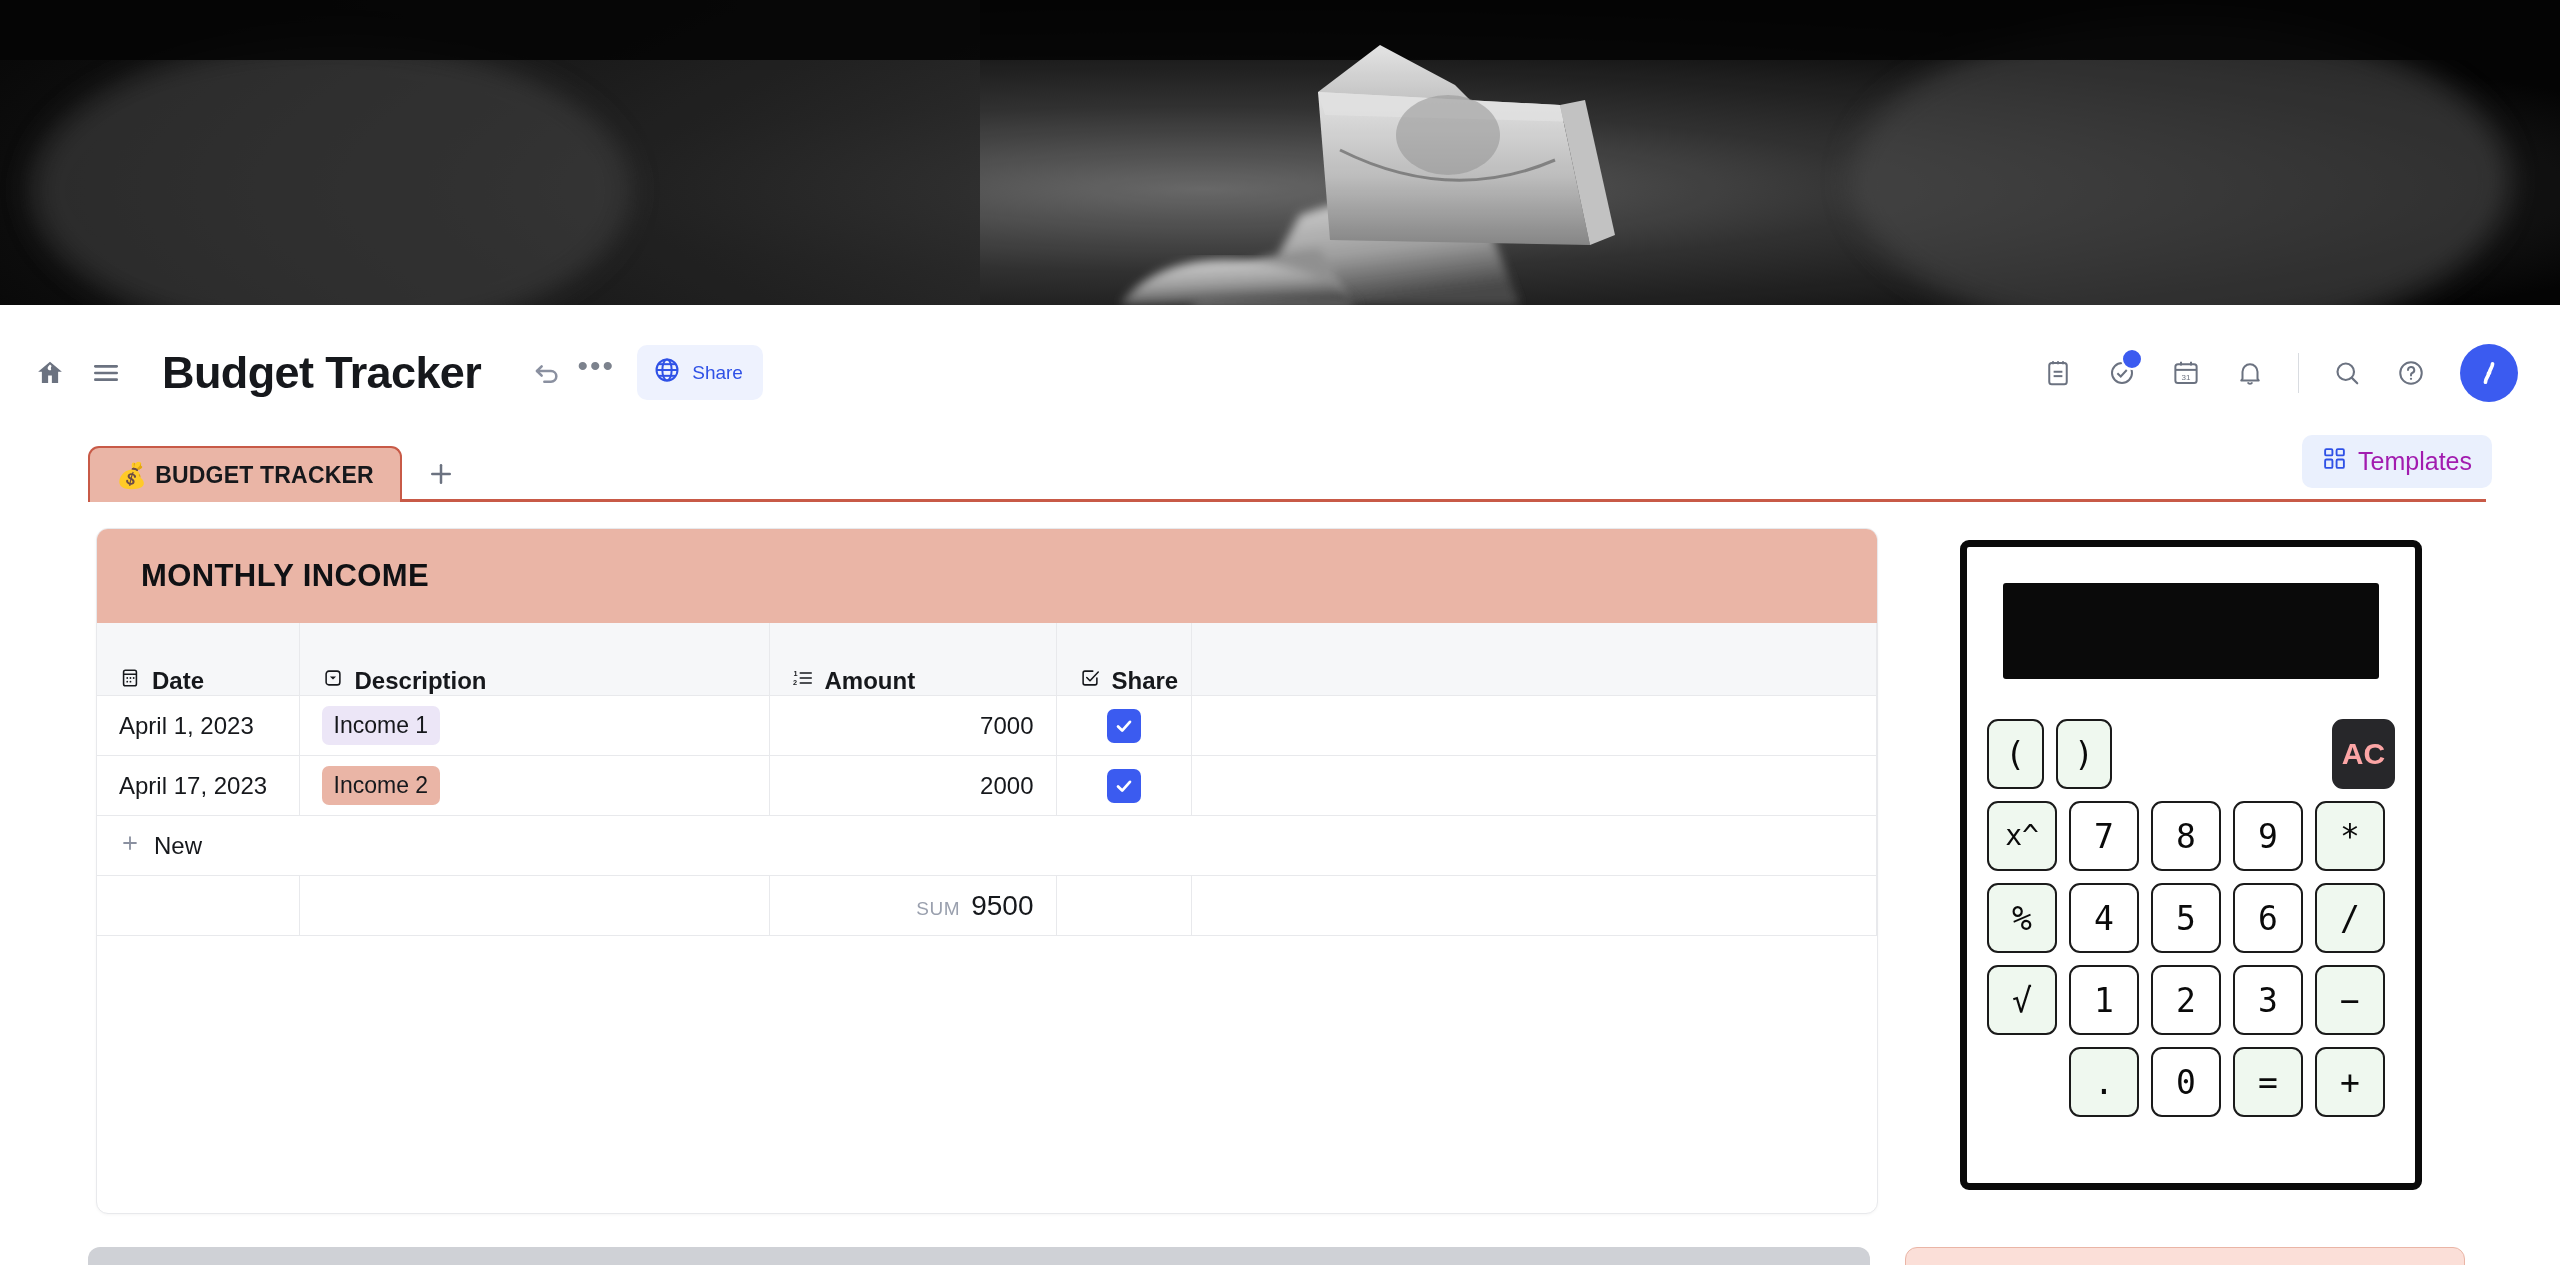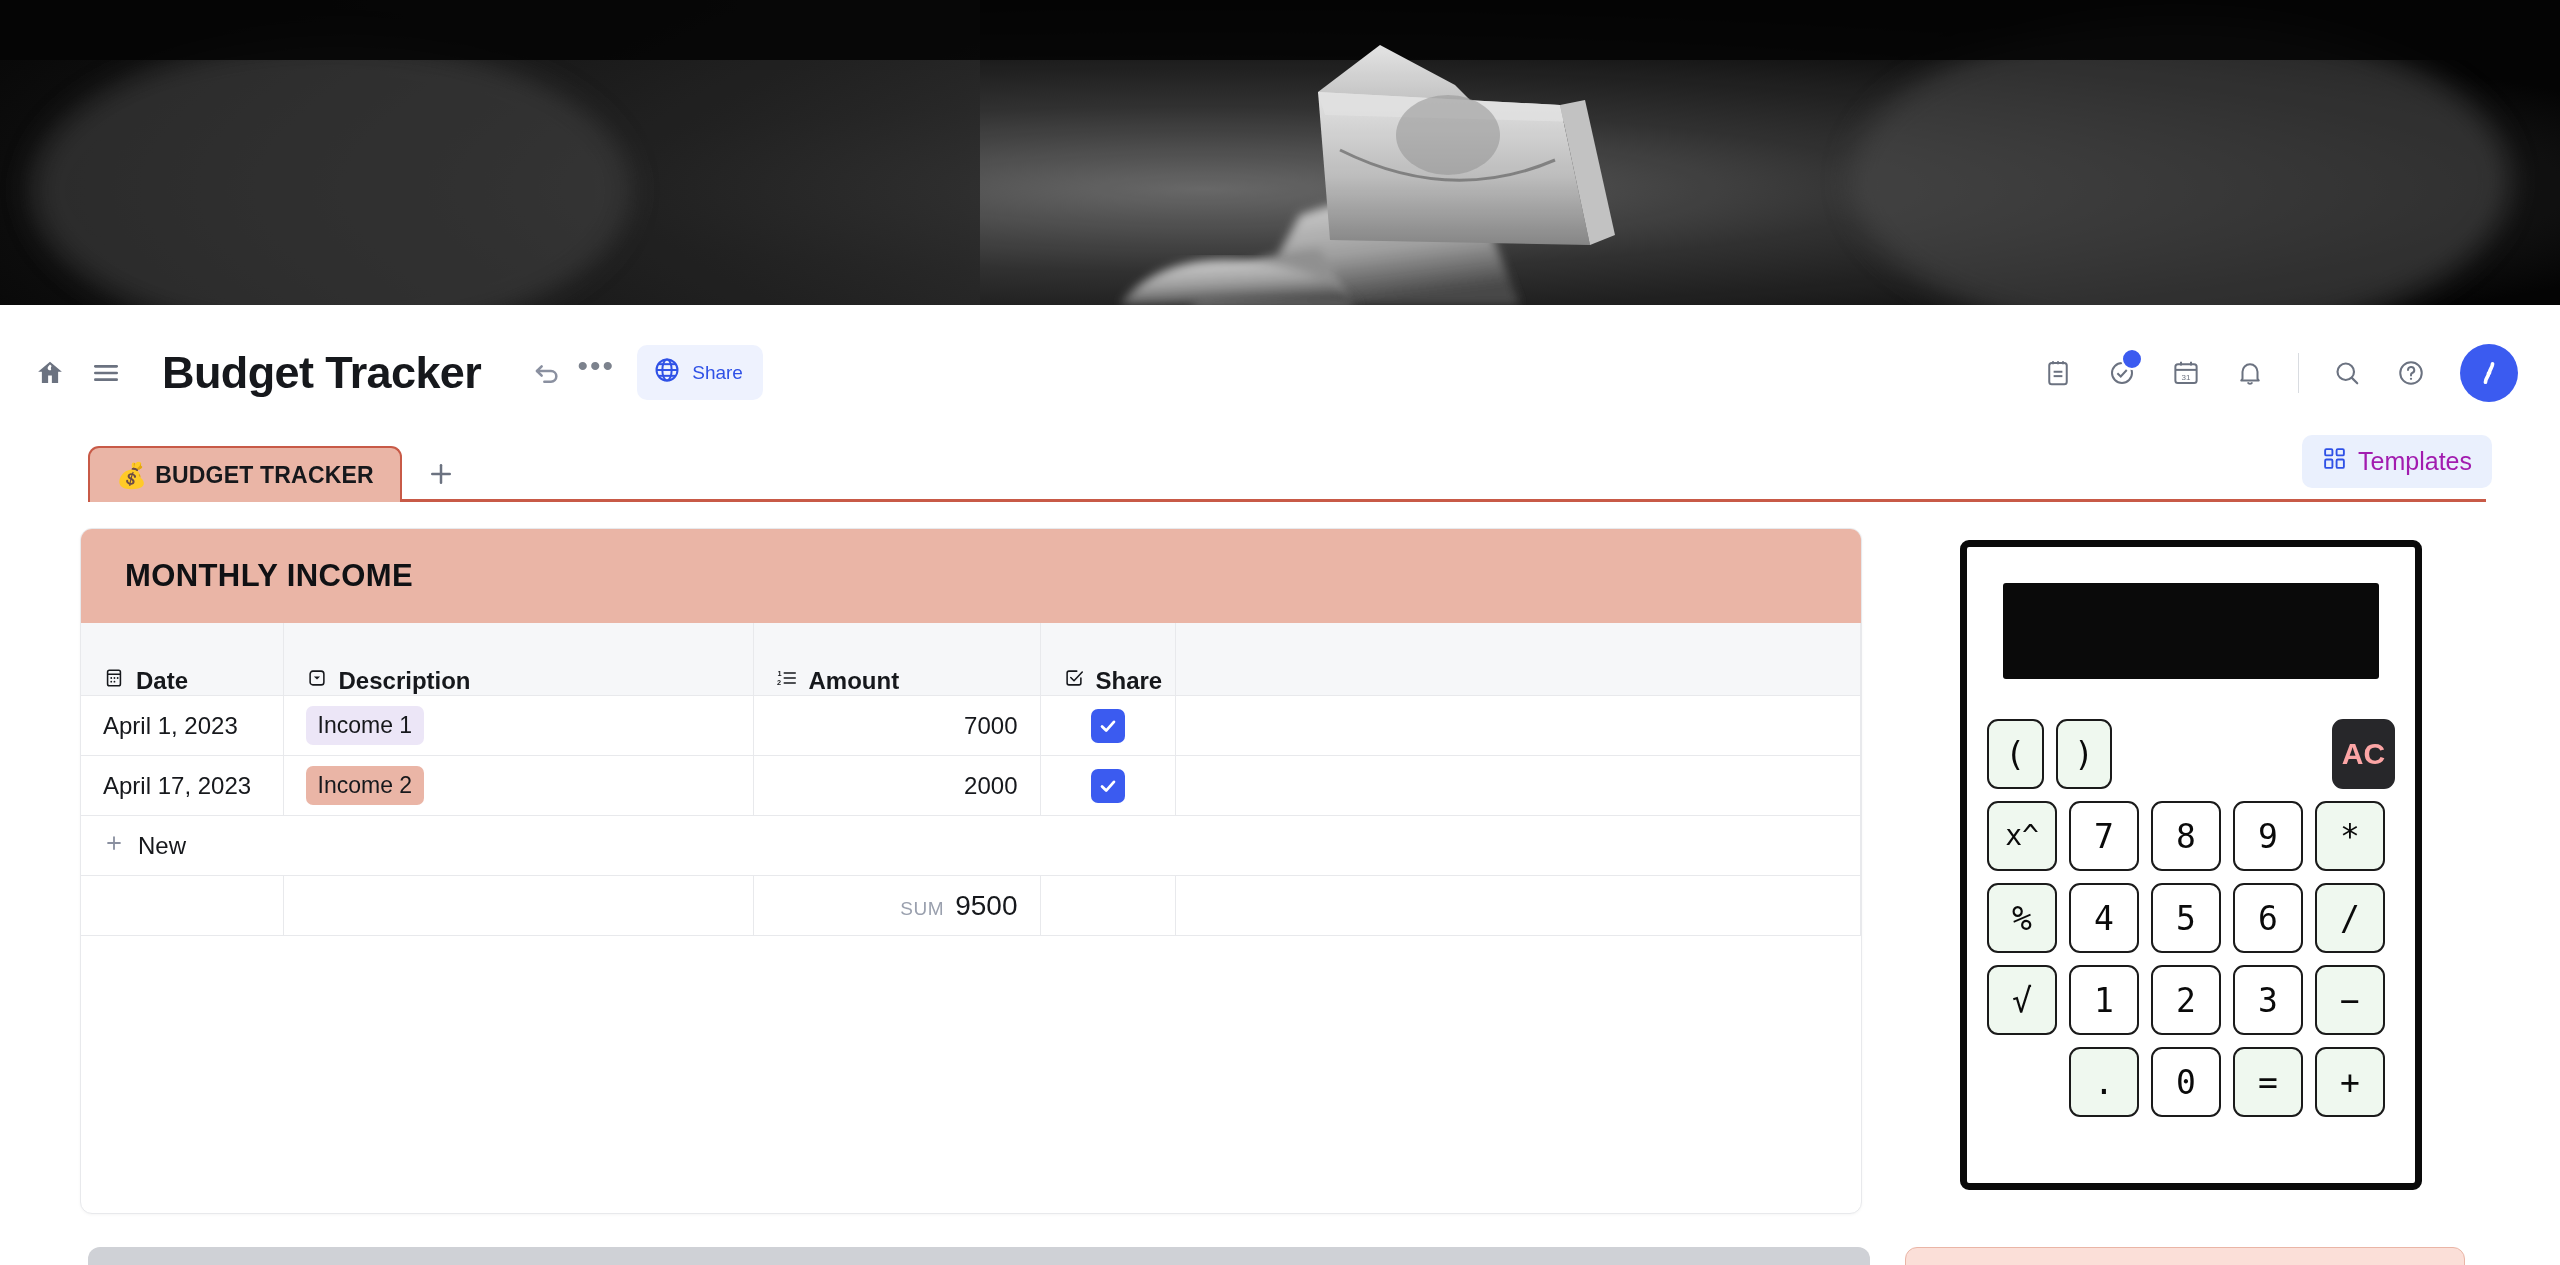--- a/index.html
+++ b/index.html
@@ -107,21 +107,21 @@
   .templates-btn {
     position: absolute; right: 68px; bottom: 14px; z-index: 3;
     display: flex; align-items: center; gap: 11px;
     background: #eaf0fd; color: #a21caf;
     border-radius: 10px; padding: 11px 20px;
     font-size: 25px; font-weight: 500; cursor: pointer;
   }
 
   
   .card {
-    position: absolute; left: 80px; top: 528px;
+    position: absolute; left: 96px; top: 528px;
     width: 1782px; height: 686px;
     background: #ffffff;
     border: 1px solid #e8e9ec;
     border-radius: 12px;
     box-shadow: 0 1px 3px rgba(0,0,0,0.04);
     overflow: hidden;
   }
   .card-banner {
     height: 94px; background: #eab5a6;
     display: flex; align-items: center;

